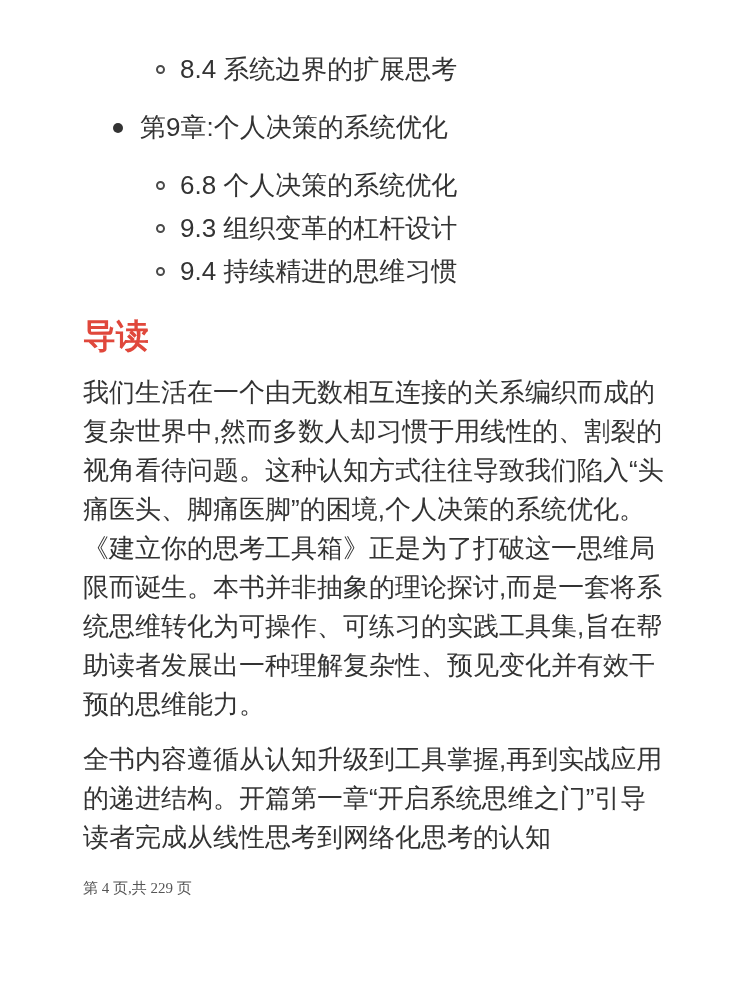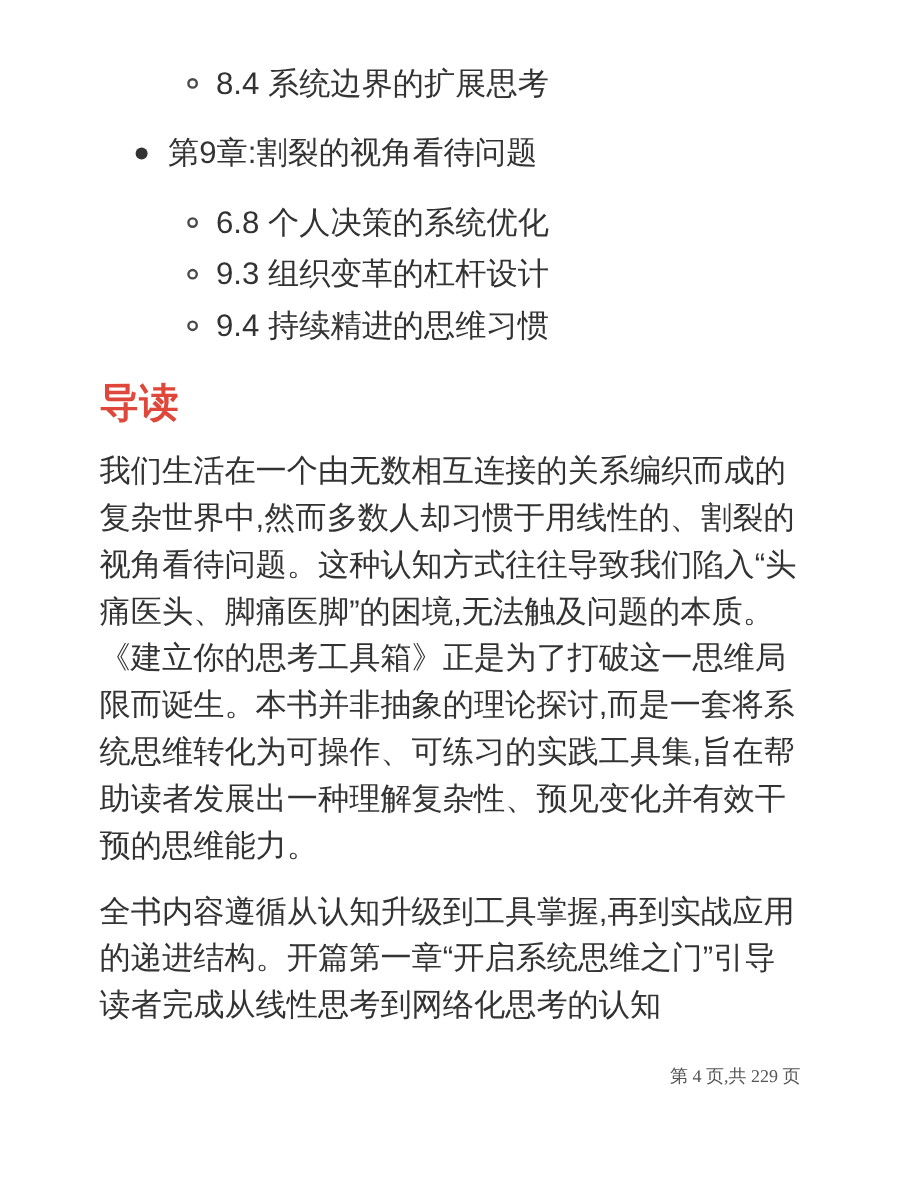--- a/index.html
+++ b/index.html
@@ -68,61 +68,61 @@
   
   .body-paragraph {
     margin: 16px 0 0 0;
     font-size: 26px;
     line-height: 39px;
     text-align: left;
     color: #333333;
   }
   
   .page-footer {
-    margin-top: 30px;
-    text-align: right;
+    margin-top: 20px;
+    text-align: left;
   }
   .page-footer span {
     font-family: "Liberation Serif", "DejaVu Serif", serif;
     font-size: 15px;
     line-height: 22px;
     color: #555555;
   }
 </style>
 </head>
 <body>
 
 <div class="page">
 
   <ul class="toc">
     <li class="toc-item lvl2 gap-below">
       <span class="bullet circle"></span>
       <span>8.4 系统边界的扩展思考</span>
     </li>
     <li class="toc-item lvl1">
       <span class="bullet disc"></span>
-      <span>第9章:割裂的视角看待问题</span>
+      <span>第9章:个人决策的系统优化</span>
     </li>
     <li class="toc-item lvl2 gap-above">
       <span class="bullet circle"></span>
       <span>6.8 个人决策的系统优化</span>
     </li>
     <li class="toc-item lvl2">
       <span class="bullet circle"></span>
       <span>9.3 组织变革的杠杆设计</span>
     </li>
     <li class="toc-item lvl2">
       <span class="bullet circle"></span>
       <span>9.4 持续精进的思维习惯</span>
     </li>
   </ul>
 
   <h2 class="section-heading">导读</h2>
 
-  <p class="body-paragraph">我们生活在一个由无数相互连接的关系编织而成的复杂世界中,然而多数人却习惯于用线性的、割裂的视角看待问题。这种认知方式往往导致我们陷入“头痛医头、脚痛医脚”的困境,无法触及问题的本质。《建立你的思考工具箱》正是为了打破这一思维局限而诞生。本书并非抽象的理论探讨,而是一套将系统思维转化为可操作、可练习的实践工具集,旨在帮助读者发展出一种理解复杂性、预见变化并有效干预的思维能力。</p>
+  <p class="body-paragraph">我们生活在一个由无数相互连接的关系编织而成的复杂世界中,然而多数人却习惯于用线性的、割裂的视角看待问题。这种认知方式往往导致我们陷入“头痛医头、脚痛医脚”的困境,个人决策的系统优化。《建立你的思考工具箱》正是为了打破这一思维局限而诞生。本书并非抽象的理论探讨,而是一套将系统思维转化为可操作、可练习的实践工具集,旨在帮助读者发展出一种理解复杂性、预见变化并有效干预的思维能力。</p>
 
   <p class="body-paragraph">全书内容遵循从认知升级到工具掌握,再到实战应用的递进结构。开篇第一章“开启系统思维之门”引导读者完成从线性思考到网络化思考的认知</p>
 
   <div class="page-footer">
     <span>第 4 页,共 229 页</span>
   </div>
 
 </div>
 
 </body></html>

